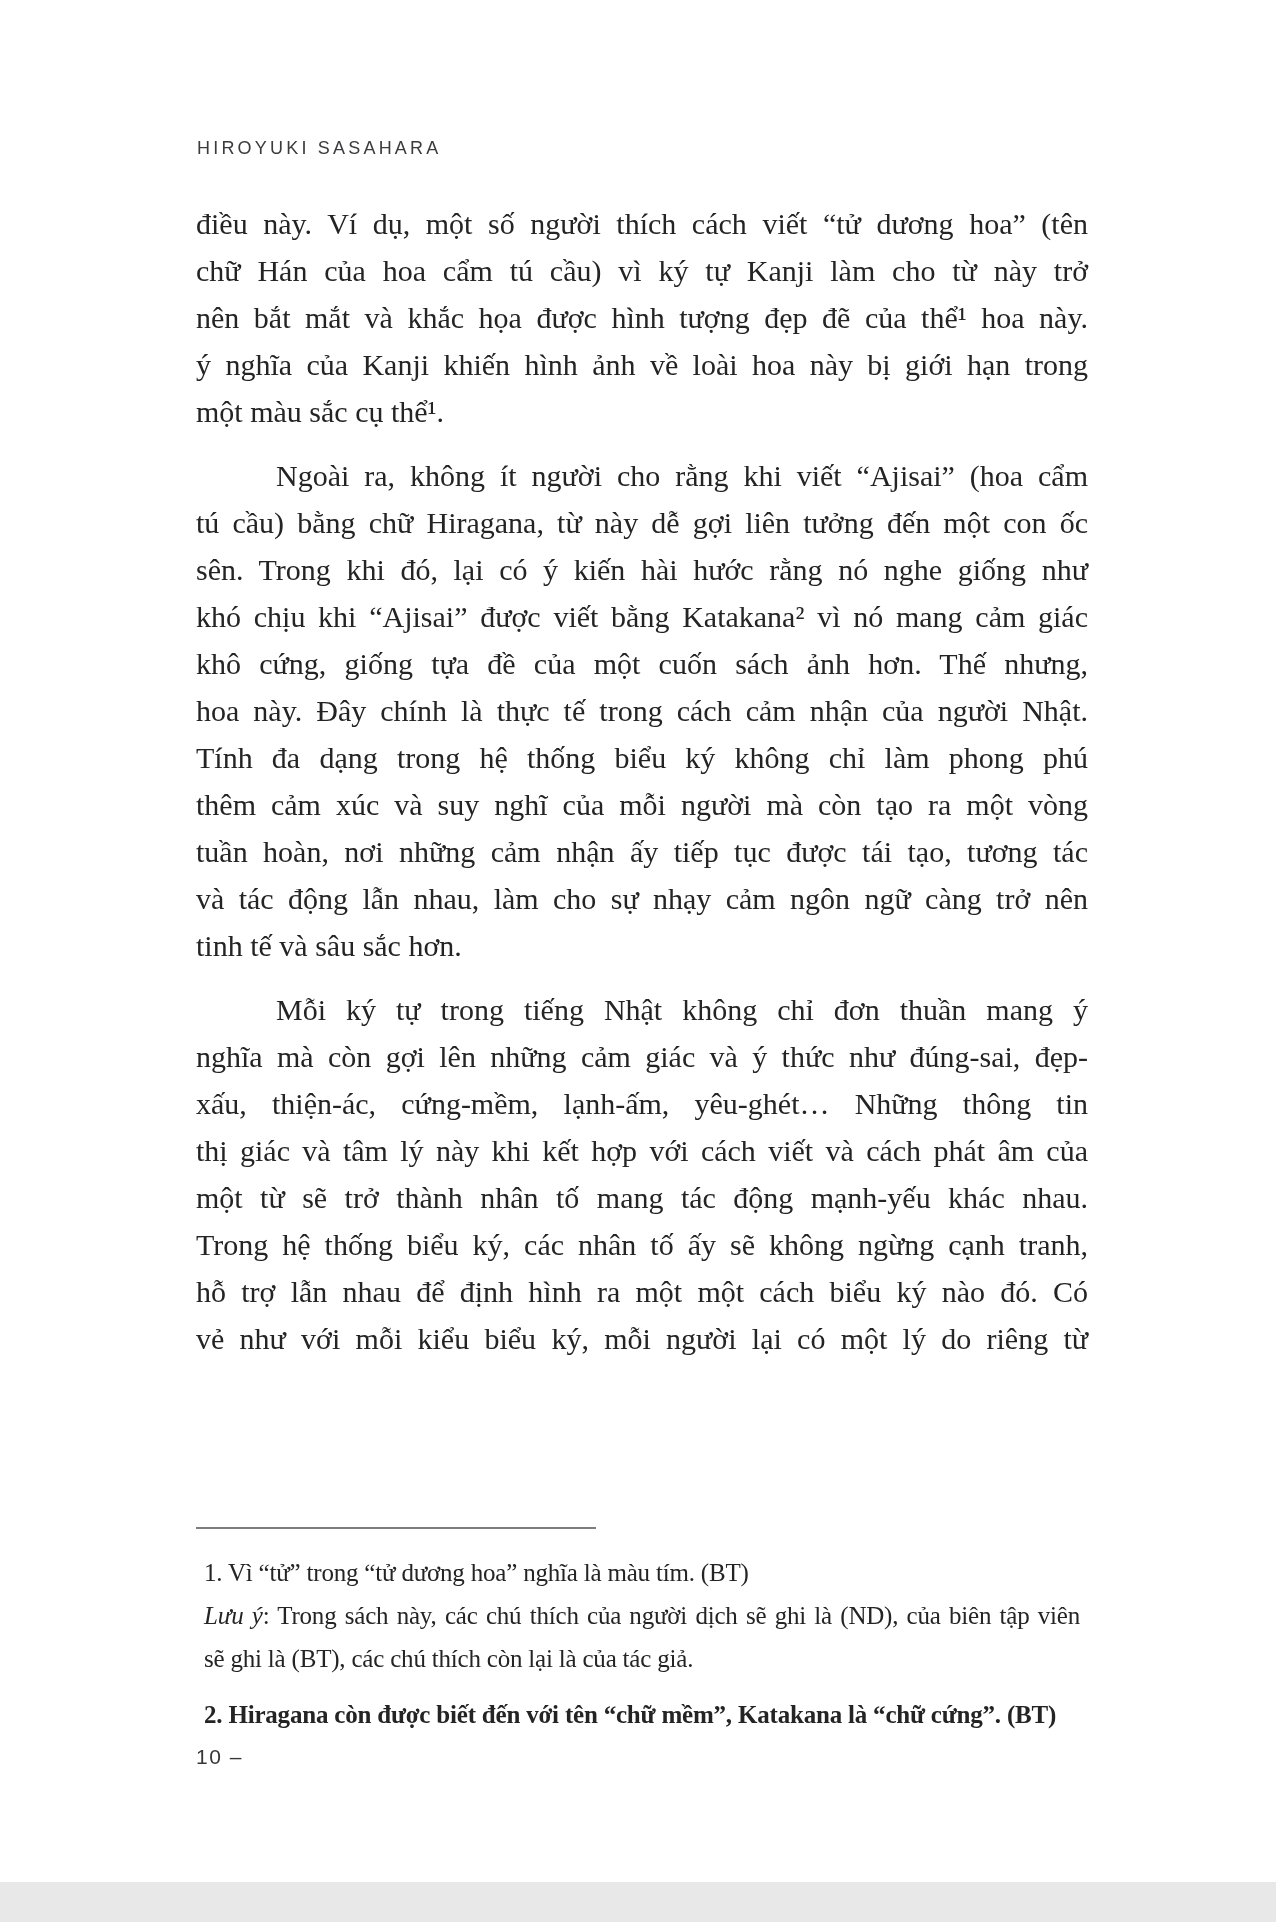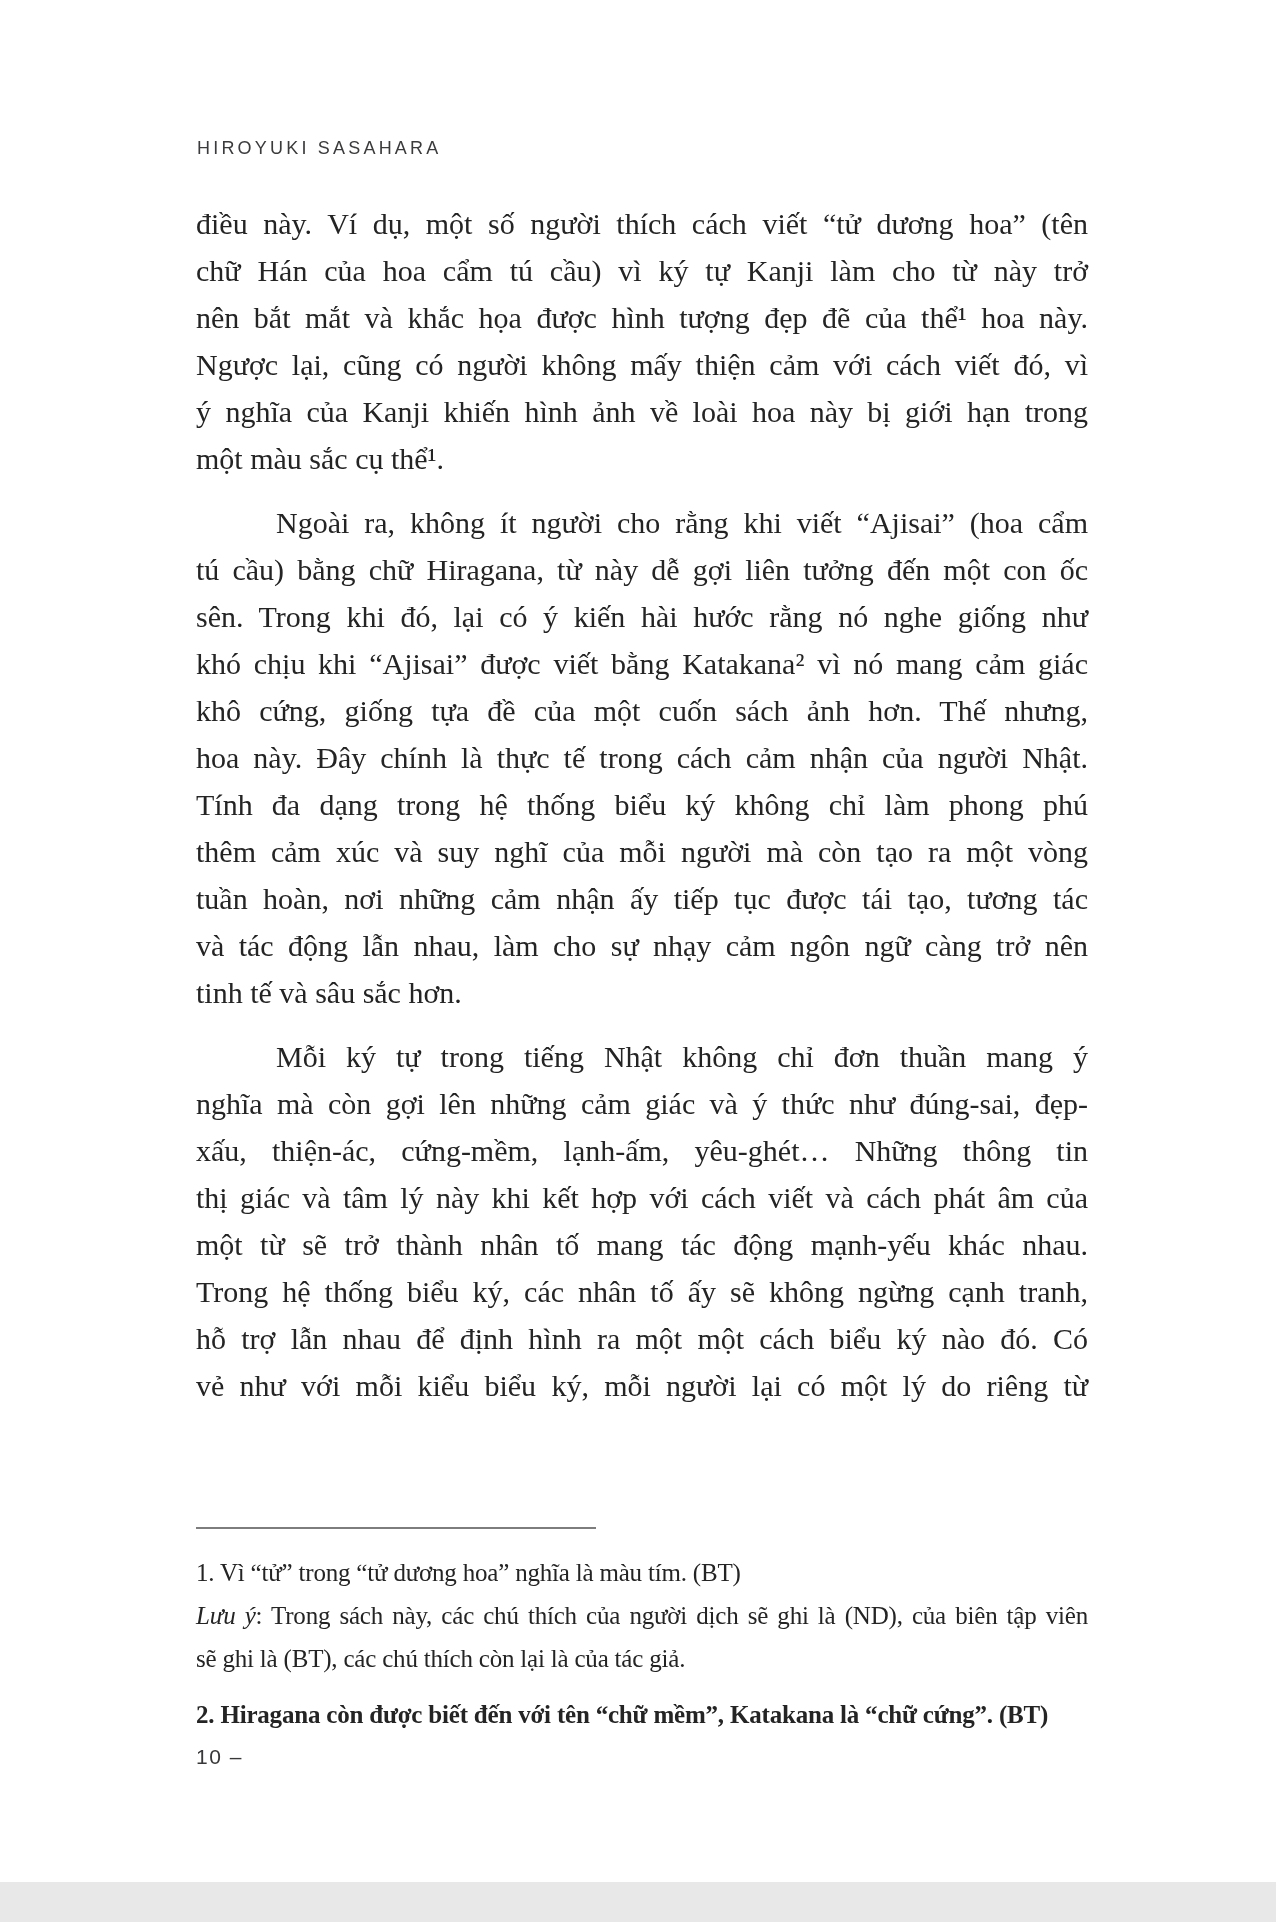--- a/index.html
+++ b/index.html
@@ -56,21 +56,21 @@
     font-size: 25px;
     line-height: 43px;
     letter-spacing: -0.2px;
   }
   .footnote-rule {
     width: 400px;
     height: 0;
     border-top: 2px solid #7d7d7d;
     margin: 0 0 22px 0;
   }
-  .footnote { margin: 0; }
+  .footnote { margin: 8px; }
   .footnote + .footnote { margin-top: 13px; font-weight: bold; }
   .fn-line {
     text-align: left;
     text-align-last: left;
   }
   .fn-line.justified {
     text-align: justify;
     text-align-last: justify;
     font-family: Liberation Serif, serif;
   }
@@ -92,21 +92,20 @@
 <div class="page">
 
   <div class="running-head">HIROYUKI SASAHARA</div>
 
   <div class="text-block">
 
     <div class="paragraph">
       <div class="line">điều này. Ví dụ, một số người thích cách viết “tử dương hoa” (tên</div>
       <div class="line">chữ Hán của hoa cẩm tú cầu) vì ký tự Kanji làm cho từ này trở</div>
       <div class="line">nên bắt mắt và khắc họa được hình tượng đẹp đẽ của thể¹ hoa này.</div>
-      <div class="line">Ngược lại, cũng có người không mấy thiện cảm với cách viết đó, vì</div>
       <div class="line">ý nghĩa của Kanji khiến hình ảnh về loài hoa này bị giới hạn trong</div>
       <div class="line para-end">một màu sắc cụ thể¹.</div>
     </div>
 
     <div class="paragraph">
       <div class="line first-indent">Ngoài ra, không ít người cho rằng khi viết “Ajisai” (hoa cẩm</div>
       <div class="line">tú cầu) bằng chữ Hiragana, từ này dễ gợi liên tưởng đến một con ốc</div>
       <div class="line">sên. Trong khi đó, lại có ý kiến hài hước rằng nó nghe giống như</div>
       <div class="line">khó chịu khi “Ajisai” được viết bằng Katakana² vì nó mang cảm giác</div>
       <div class="line">khô cứng, giống tựa đề của một cuốn sách ảnh hơn. Thế nhưng,</div>

